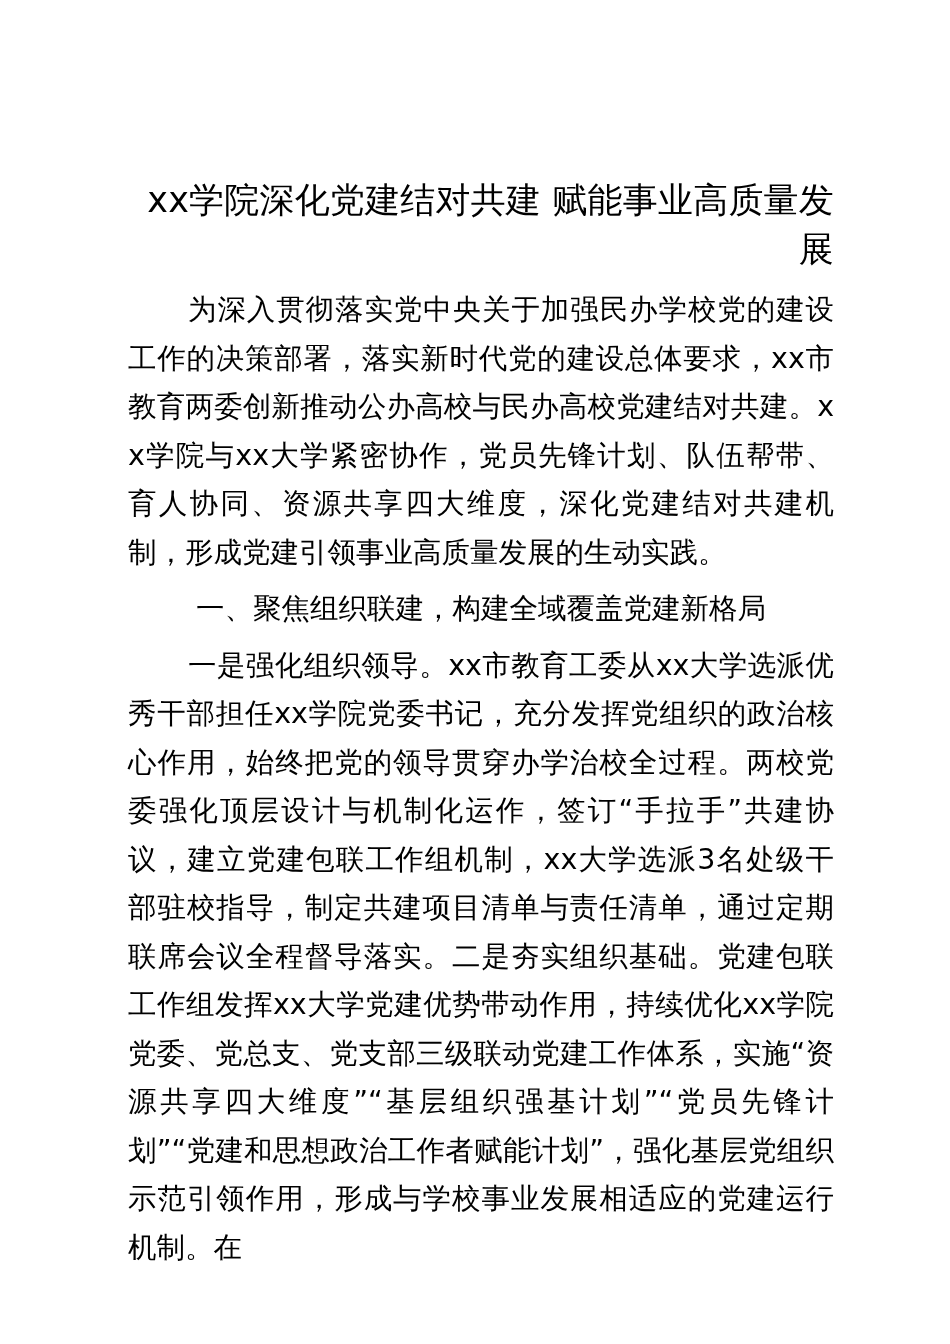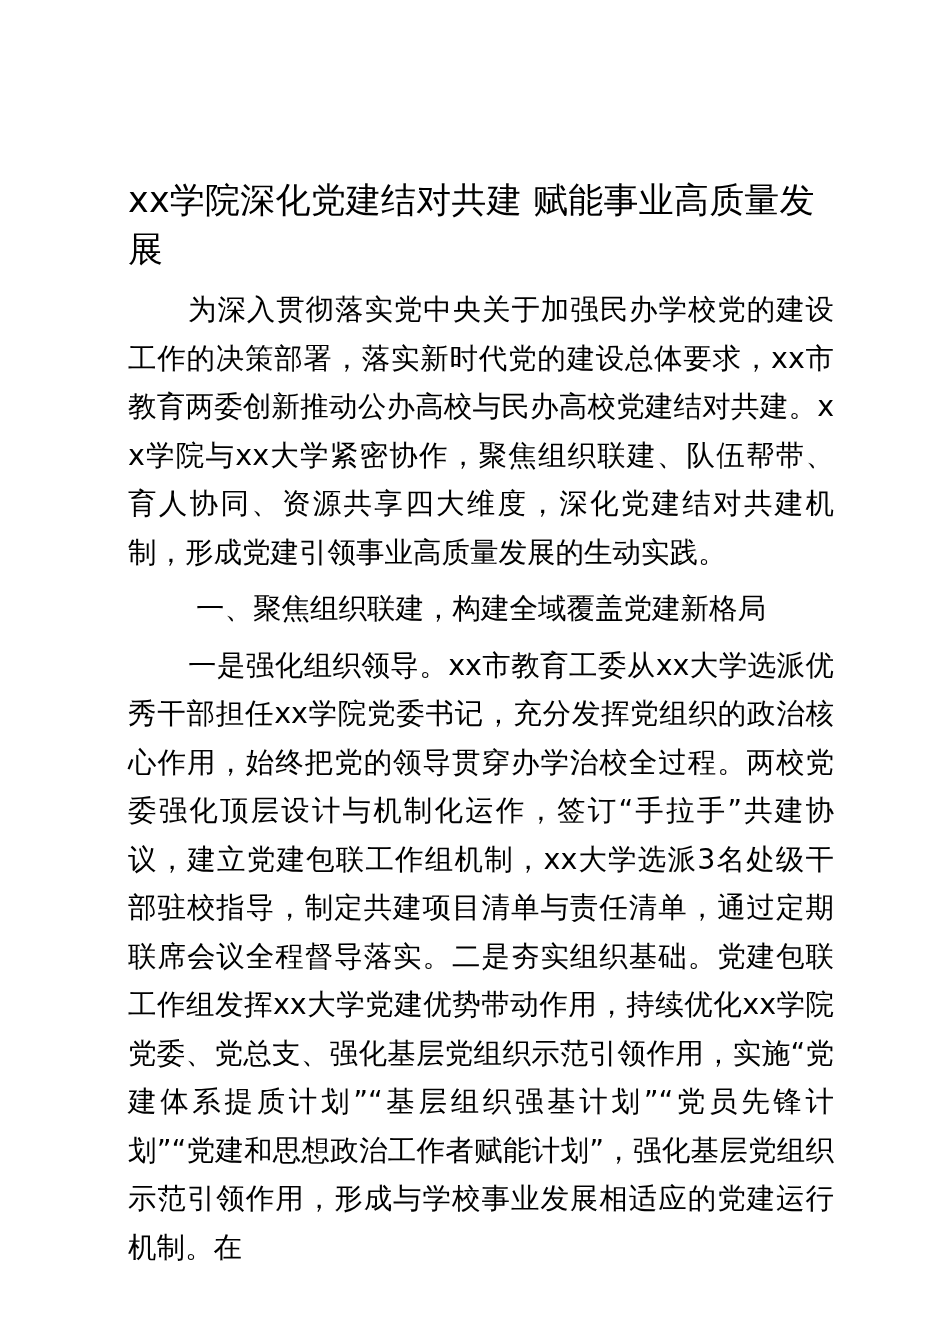--- a/index.html
+++ b/index.html
@@ -28,21 +28,21 @@
     position: absolute;
     left: 128px;
     top: 176px;
     width: 706px;
   }
 
   .doc-title {
     font-size: 35px;
     line-height: 49px;
     font-weight: 400;
-    text-align: left;
+    text-align: right;
     letter-spacing: 0.2px;
     margin: 0 0 12px 0;
     word-break: break-all;
   }
 
   .para {
     font-size: 28.5px;
     line-height: 48.5px;
     font-weight: 400;
     text-align: justify;
@@ -67,20 +67,20 @@
   }
 </style>
 </head>
 <body>
 
 <div class="page">
   <div class="content">
 
     <h1 class="doc-title">xx学院深化党建结对共建 赋能事业高质量发展</h1>
 
-    <p class="para indent">为深入贯彻落实党中央关于加强民办学校党的建设工作的决策部署，落实新时代党的建设总体要求，xx市教育两委创新推动公办高校与民办高校党建结对共建。xx学院与xx大学紧密协作，聚焦组织联建、队伍帮带、育人协同、资源共享四大维度，深化党建结对共建机制，形成党建引领事业高质量发展的生动实践。</p>
+    <p class="para indent">为深入贯彻落实党中央关于加强民办学校党的建设工作的决策部署，落实新时代党的建设总体要求，xx市教育两委创新推动公办高校与民办高校党建结对共建。xx学院与xx大学紧密协作，党员先锋计划、队伍帮带、育人协同、资源共享四大维度，深化党建结对共建机制，形成党建引领事业高质量发展的生动实践。</p>
 
     <p class="heading">一、聚焦组织联建，构建全域覆盖党建新格局</p>
 
-    <p class="para indent">一是强化组织领导。xx市教育工委从xx大学选派优秀干部担任xx学院党委书记，充分发挥党组织的政治核心作用，始终把党的领导贯穿办学治校全过程。两校党委强化顶层设计与机制化运作，签订“手拉手”共建协议，建立党建包联工作组机制，xx大学选派3名处级干部驻校指导，制定共建项目清单与责任清单，通过定期联席会议全程督导落实。二是夯实组织基础。党建包联工作组发挥xx大学党建优势带动作用，持续优化xx学院党委、党总支、强化基层党组织示范引领作用，实施“党建体系提质计划”“基层组织强基计划”“党员先锋计划”“党建和思想政治工作者赋能计划”，强化基层党组织示范引领作用，形成与学校事业发展相适应的党建运行机制。在</p>
+    <p class="para indent">一是强化组织领导。xx市教育工委从xx大学选派优秀干部担任xx学院党委书记，充分发挥党组织的政治核心作用，始终把党的领导贯穿办学治校全过程。两校党委强化顶层设计与机制化运作，签订“手拉手”共建协议，建立党建包联工作组机制，xx大学选派3名处级干部驻校指导，制定共建项目清单与责任清单，通过定期联席会议全程督导落实。二是夯实组织基础。党建包联工作组发挥xx大学党建优势带动作用，持续优化xx学院党委、党总支、党支部三级联动党建工作体系，实施“资源共享四大维度”“基层组织强基计划”“党员先锋计划”“党建和思想政治工作者赋能计划”，强化基层党组织示范引领作用，形成与学校事业发展相适应的党建运行机制。在</p>
 
   </div>
 </div>
 
 </body></html>

